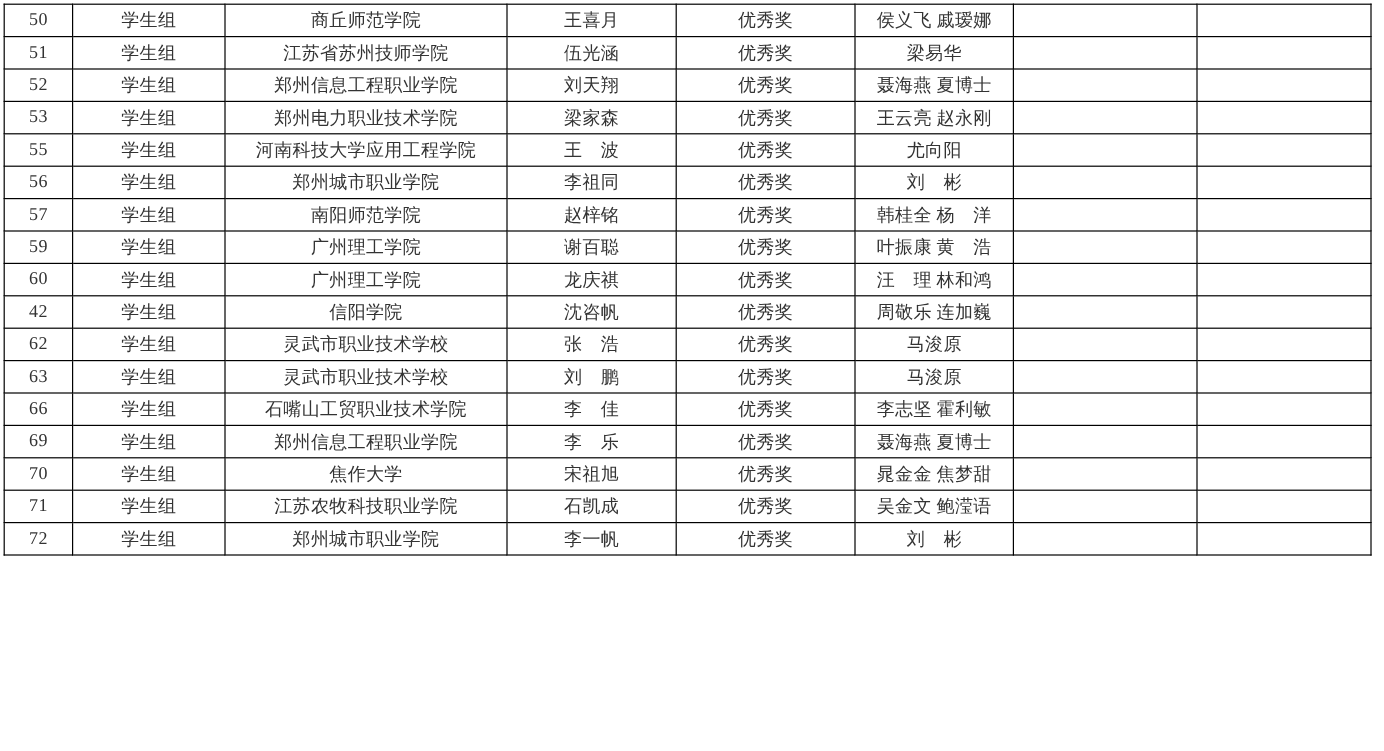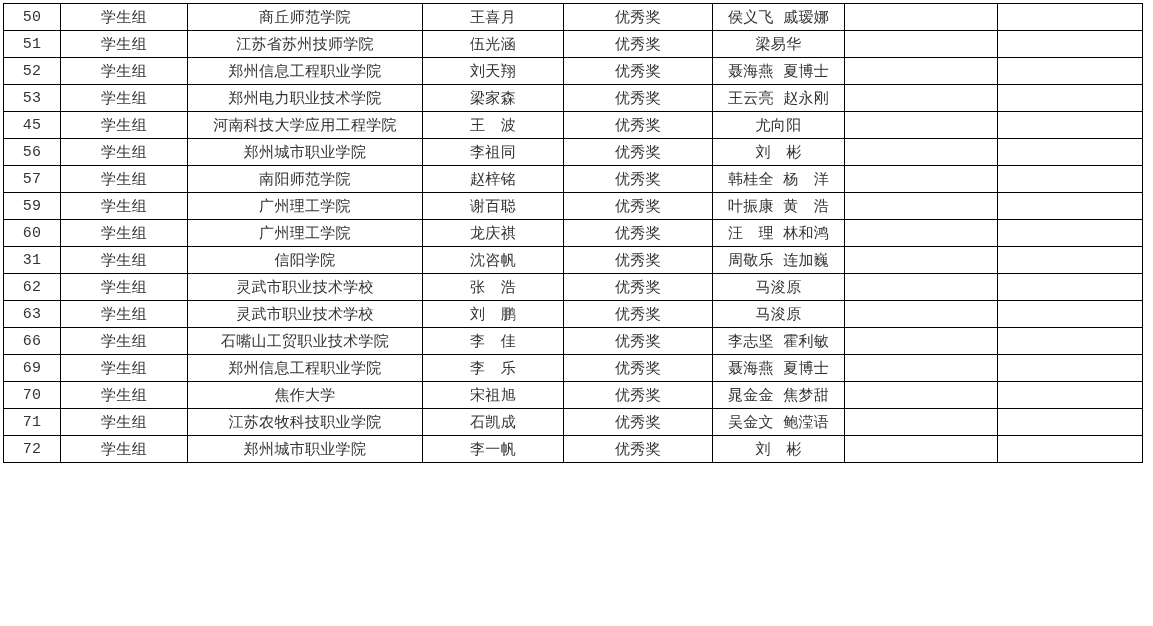--- a/index.html
+++ b/index.html
@@ -16,21 +16,21 @@
     height: 626px;
     background: #ffffff;
   }
   table.award-table {
     position: absolute;
     left: 3px;
     top: 3px;
     width: 1139px;
     border-collapse: collapse;
     table-layout: fixed;
-    font-family: Liberation Mono, monospace;
+    font-family: Liberation Serif, serif;
     padding-left: 46px;
   }
   table.award-table td {
     border: 1px solid #000000;
     height: 26px;
     text-align: center;
     vertical-align: middle;
     font-size: 15px;
     color: #333333;
     padding: 0 2px;
@@ -91,21 +91,21 @@
           <td class="col-seq">53</td>
           <td class="col-group">学生组</td>
           <td class="col-school">郑州电力职业技术学院</td>
           <td class="col-name">梁家森</td>
           <td class="col-award">优秀奖</td>
           <td class="col-advisors">王云亮 赵永刚</td>
           <td class="col-blank1"></td>
           <td class="col-blank2"></td>
         </tr>
         <tr>
-          <td class="col-seq">45</td>
+          <td class="col-seq">55</td>
           <td class="col-group">学生组</td>
           <td class="col-school">河南科技大学应用工程学院</td>
           <td class="col-name">王　波</td>
           <td class="col-award">优秀奖</td>
           <td class="col-advisors">尤向阳</td>
           <td class="col-blank1"></td>
           <td class="col-blank2"></td>
         </tr>
         <tr>
           <td class="col-seq">56</td>
@@ -141,21 +141,21 @@
           <td class="col-seq">60</td>
           <td class="col-group">学生组</td>
           <td class="col-school">广州理工学院</td>
           <td class="col-name">龙庆祺</td>
           <td class="col-award">优秀奖</td>
           <td class="col-advisors">汪　理 林和鸿</td>
           <td class="col-blank1"></td>
           <td class="col-blank2"></td>
         </tr>
         <tr>
-          <td class="col-seq">31</td>
+          <td class="col-seq">42</td>
           <td class="col-group">学生组</td>
           <td class="col-school">信阳学院</td>
           <td class="col-name">沈咨帆</td>
           <td class="col-award">优秀奖</td>
           <td class="col-advisors">周敬乐 连加巍</td>
           <td class="col-blank1"></td>
           <td class="col-blank2"></td>
         </tr>
         <tr>
           <td class="col-seq">62</td>

